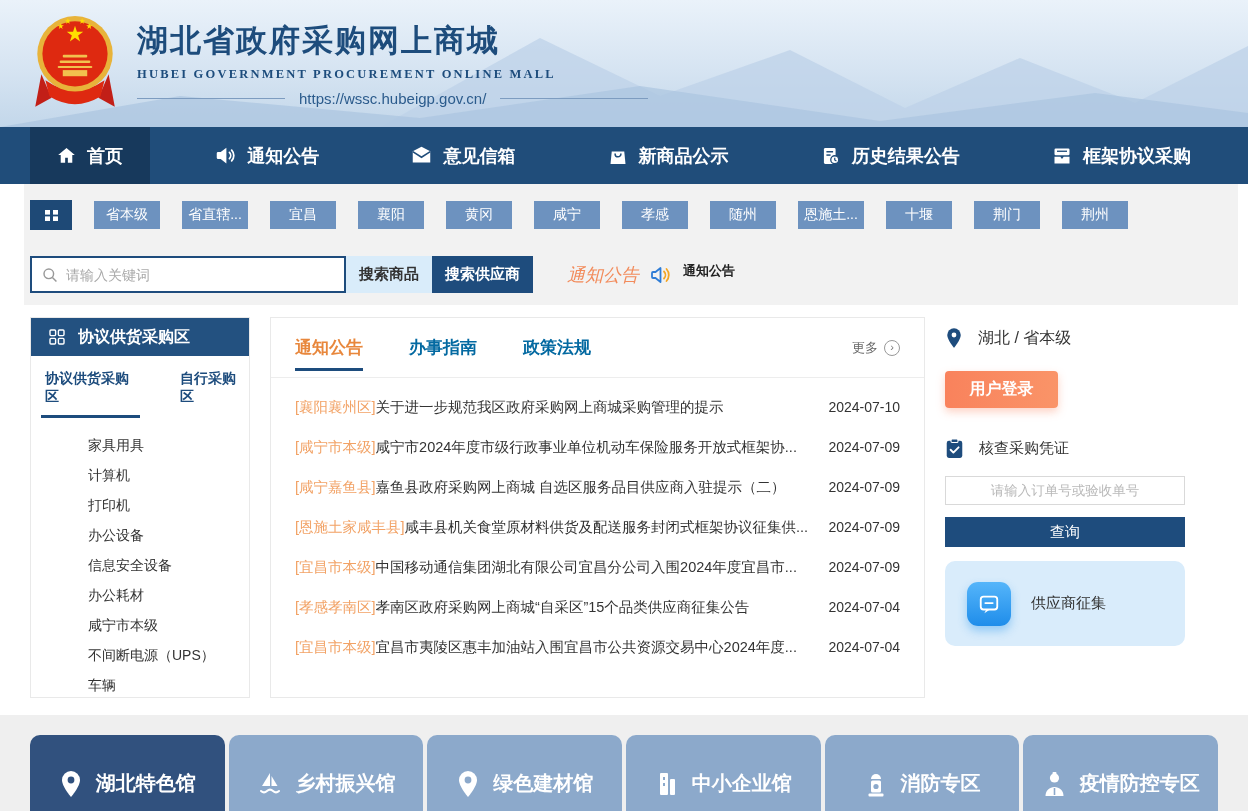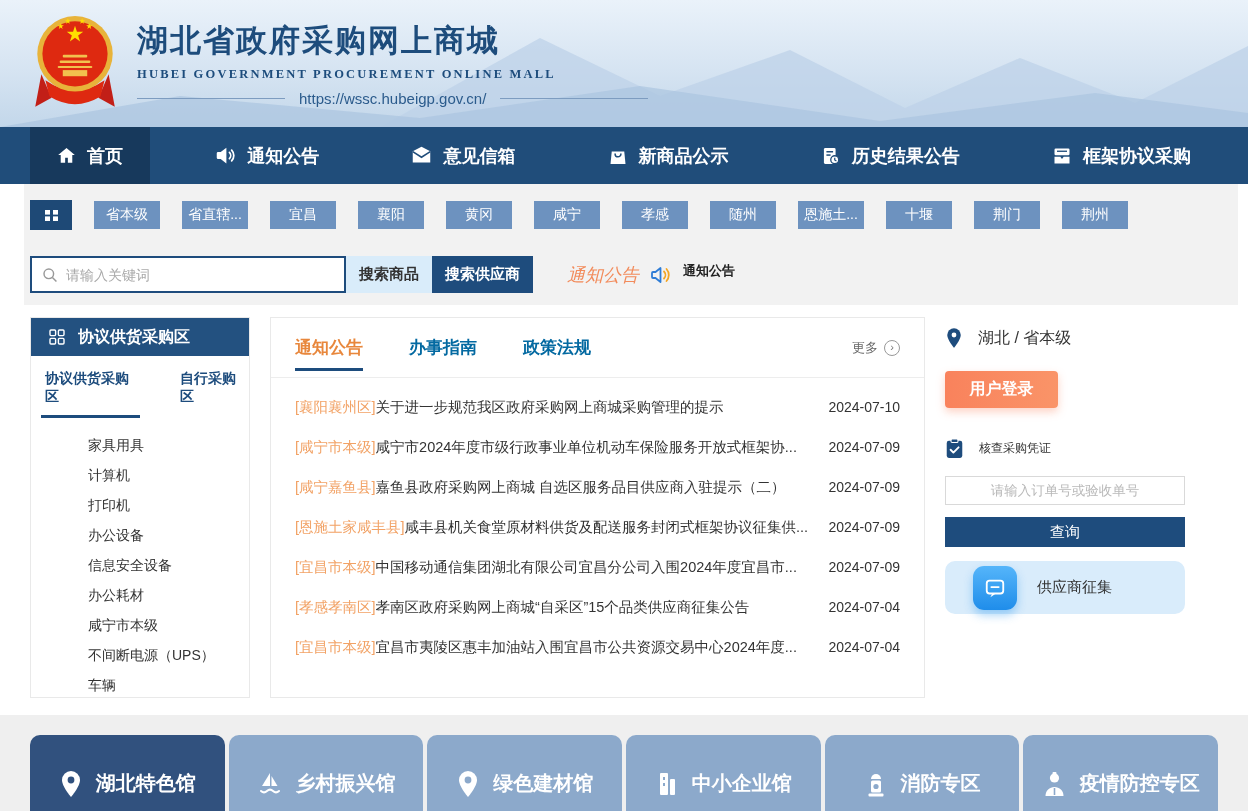--- a/index.html
+++ b/index.html
@@ -86,28 +86,28 @@
   .panel { width:270px; flex:none; }
   .panel-loc { display:flex; align-items:center; gap:15px; margin-top:10px;
     font-size:16px; color:#333; }
   .panel-btns { display:flex; gap:15px; margin-top:22px; }
   .btn-login { width:113px; height:37px; border-radius:4px; border:none; cursor:pointer;
     background:linear-gradient(90deg,#F9825C,#FA9468); color:#fff; font-size:16px;
     font-weight:bold; box-shadow:0 4px 8px rgba(249,130,92,.35); font-family:inherit; }
   .btn-register { width:113px; height:37px; border-radius:4px; background:#fff; cursor:pointer;
     border:1px solid #F9825C; color:#F9825C; font-size:16px; font-family:inherit; }
   .panel-verify { display:flex; align-items:center; gap:15px; margin-top:30px;
-    font-size:12px; color:#333; }
+    font-size:15px; color:#333; }
   .verify-input { width:240px; height:29px; border:1px solid #D9D9D9; margin-top:17px;
     text-align:center; font-size:13.5px; color:#333; outline:none; font-family:inherit; }
   .verify-input::placeholder { color:#B9B9B9; }
   .btn-query { width:240px; height:30px; margin-top:12px; background:#1E4C7D; color:#fff;
     border:none; font-size:15px; cursor:pointer; font-family:inherit; }
-  .supplier-card { width:240px; height:53px; margin-top:14px; background:#D9ECFB;
-    border-radius:10px; display:flex; align-items:center; padding-left:28px; gap:20px;
+  .supplier-card { width:240px; height:85px; margin-top:14px; background:#D9ECFB;
+    border-radius:10px; display:flex; align-items:center; padding-left:22px; gap:20px;
     cursor:pointer; }
   .supplier-icon { width:44px; height:44px; border-radius:11px;
     background:linear-gradient(180deg,#55B5FA,#1F8DEA);
     box-shadow:0 5px 10px rgba(60,160,240,.45); display:flex; align-items:center;
     justify-content:center; }
   .supplier-label { font-size:15px; color:#333; }
 
   
   .venues-strip { margin-top:17px; background:#EFEFEF; padding:20px 30px 10px; }
   .venues { display:flex; gap:4px; }

